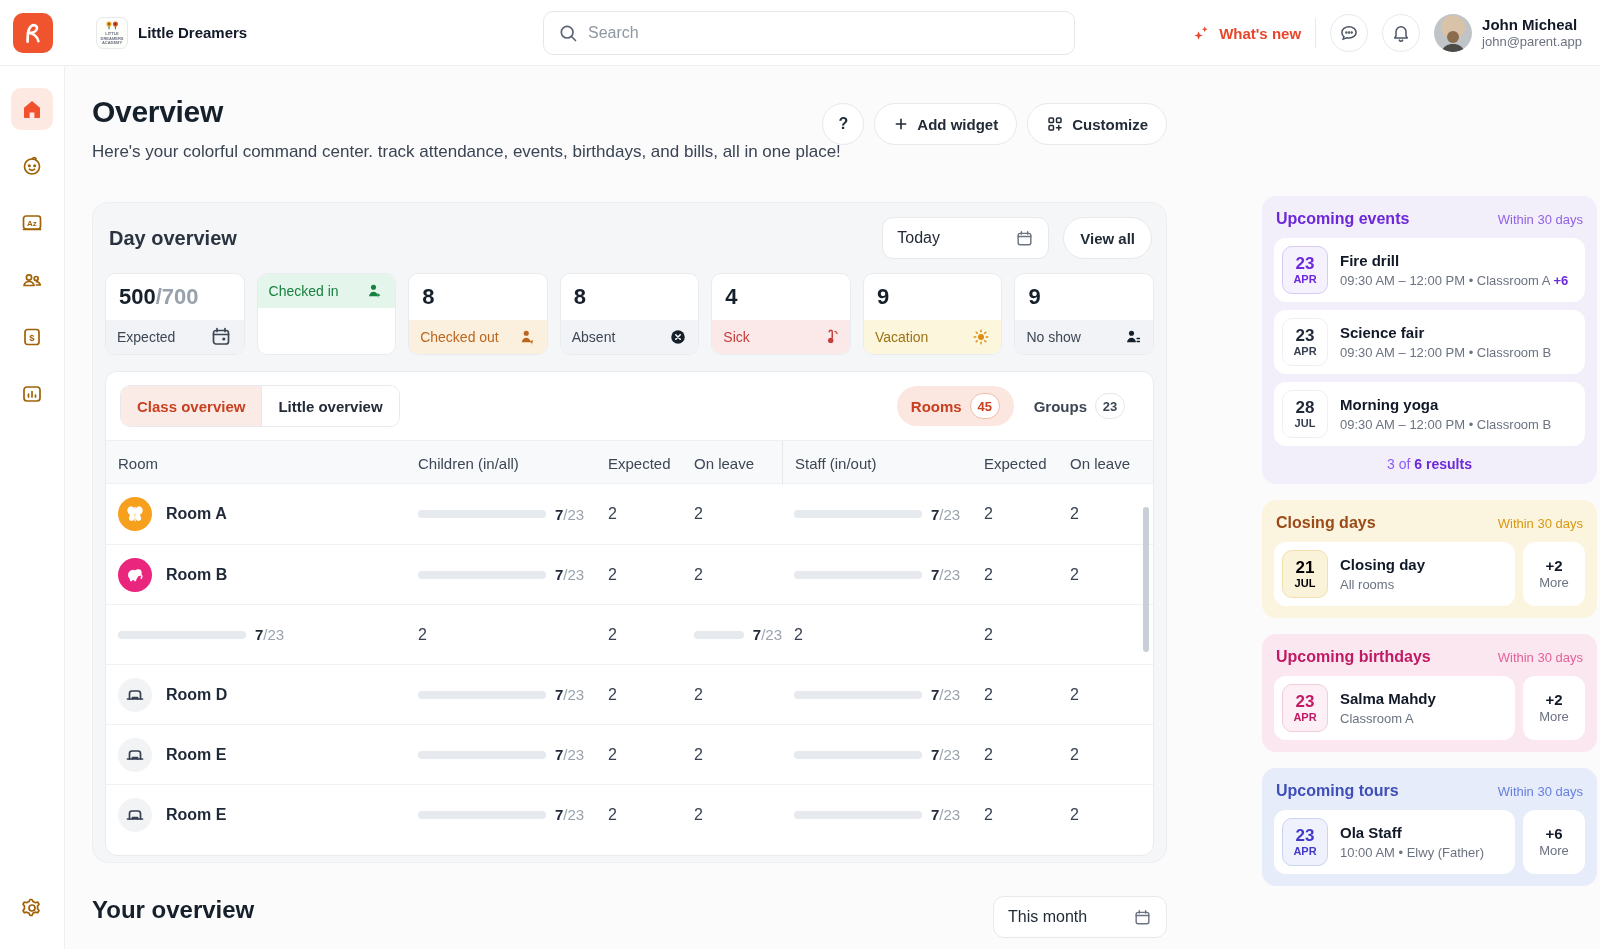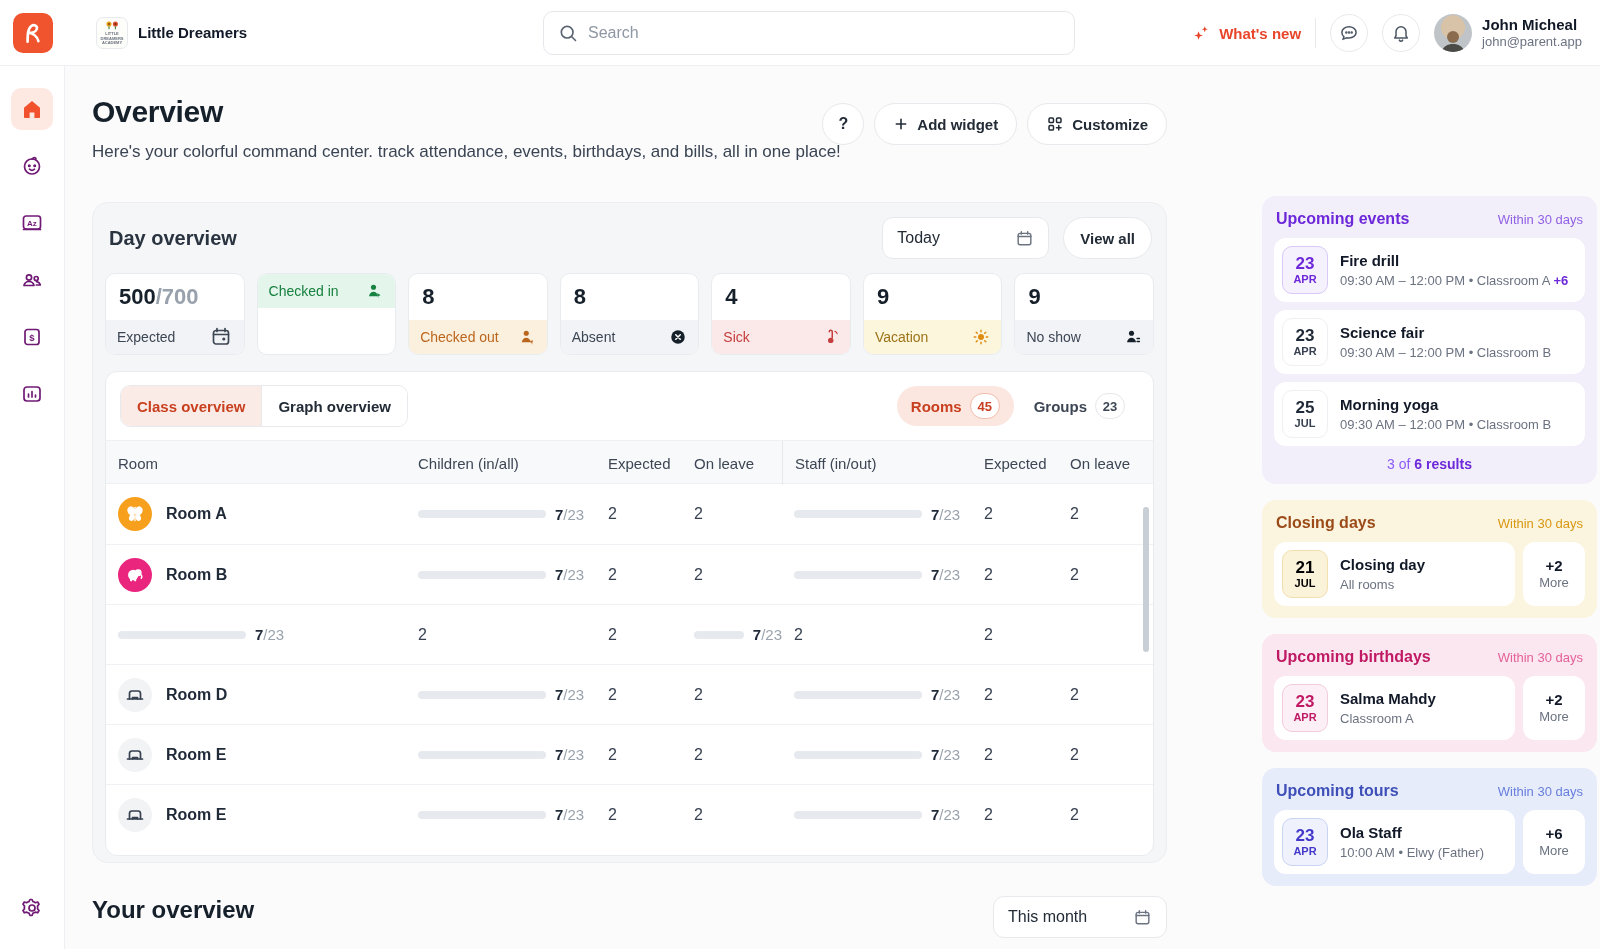--- a/index.html
+++ b/index.html
@@ -23,21 +23,21 @@
   .icon-circle { width:38px; height:38px; border-radius:50%; border:1px solid #E7E9EC; background:#fff; display:flex; align-items:center; justify-content:center; color:#4B5563; cursor:pointer; }
   .user { display:flex; align-items:center; gap:10px; cursor:pointer; }
   .avatar { width:38px; height:38px; border-radius:50%; background:radial-gradient(circle at 50% 35%, #D8C2A8 0 38%, #BFC4C9 39% 100%); position:relative; overflow:hidden; }
   .avatar svg { position:absolute; bottom:-2px; left:50%; transform:translateX(-50%); }
   .user-meta { line-height:1.25; }
   .user-name { font-size:15px; font-weight:700; color:#111827; }
   .user-email { font-size:13px; color:#6B7280; }
 
   
   .rail { position:absolute; top:66px; left:0; width:65px; height:883px; background:#fff; border-right:1px solid #EDEFF2; display:flex; flex-direction:column; align-items:center; padding:22px 0 20px; z-index:4; }
-  .rail-item { width:42px; height:42px; border-radius:10px; display:flex; align-items:center; justify-content:center; color:#701a75; cursor:pointer; margin-bottom:15px; }
+  .rail-item { width:42px; height:42px; border-radius:10px; display:flex; align-items:center; justify-content:center; color:#a16207; cursor:pointer; margin-bottom:15px; }
   .rail-item.active { background:#FDE9E2; color:#F1512C; }
   .rail-settings { margin-top:auto; margin-bottom:0; }
 
   
   .main-col { position:absolute; left:92px; top:95px; width:1075px; }
   .page-title { font-size:30px; font-weight:700; color:#16202B; letter-spacing:-0.3px; }
   .page-sub { font-size:17px; color:#3A4453; margin-top:13px; }
   .header-actions { position:absolute; right:0; top:8px; display:flex; gap:10px; }
   .pill-btn { height:42px; border:1px solid #E7E9EC; border-radius:21px; background:#fff; display:flex; align-items:center; gap:8px; padding:0 18px; font-size:15px; font-weight:700; color:#222B36; cursor:pointer; }
   .help-btn { width:42px; padding:0; justify-content:center; font-size:16px; }
@@ -409,21 +409,21 @@
               </svg>
             </span>
           </div>
         </div>
       </div>
 
     <div class="table-panel">
       <div class="panel-tabs">
         <div class="seg-control">
           <div class="seg active">Class overview</div>
-          <div class="seg">Graph overview</div>
+          <div class="seg">Little overview</div>
         </div>
         <div class="scope-tabs">
           <div class="scope-tab active">
             <span>Rooms</span>
             <span class="scope-badge">45</span>
           </div>
           <div class="scope-tab">
             <span>Groups</span>
             <span class="scope-badge">23</span>
           </div>
@@ -621,21 +621,21 @@
             <span class="date-day">23</span>
             <span class="date-month">APR</span>
           </div>
           <div>
             <div class="w-item-title">Science fair</div>
             <div class="w-item-sub"><span>09:30 AM – 12:00 PM • Classroom B</span> <span class="extra-purple"></span></div>
           </div>
         </div>
         <div class="w-item">
           <div class="date-badge">
-            <span class="date-day">25</span>
+            <span class="date-day">28</span>
             <span class="date-month">JUL</span>
           </div>
           <div>
             <div class="w-item-title">Morning yoga</div>
             <div class="w-item-sub"><span>09:30 AM – 12:00 PM • Classroom B</span> <span class="extra-purple"></span></div>
           </div>
         </div>
       </div>
     <div class="w-footer">
       <span class="footer-prefix">3 of</span>

